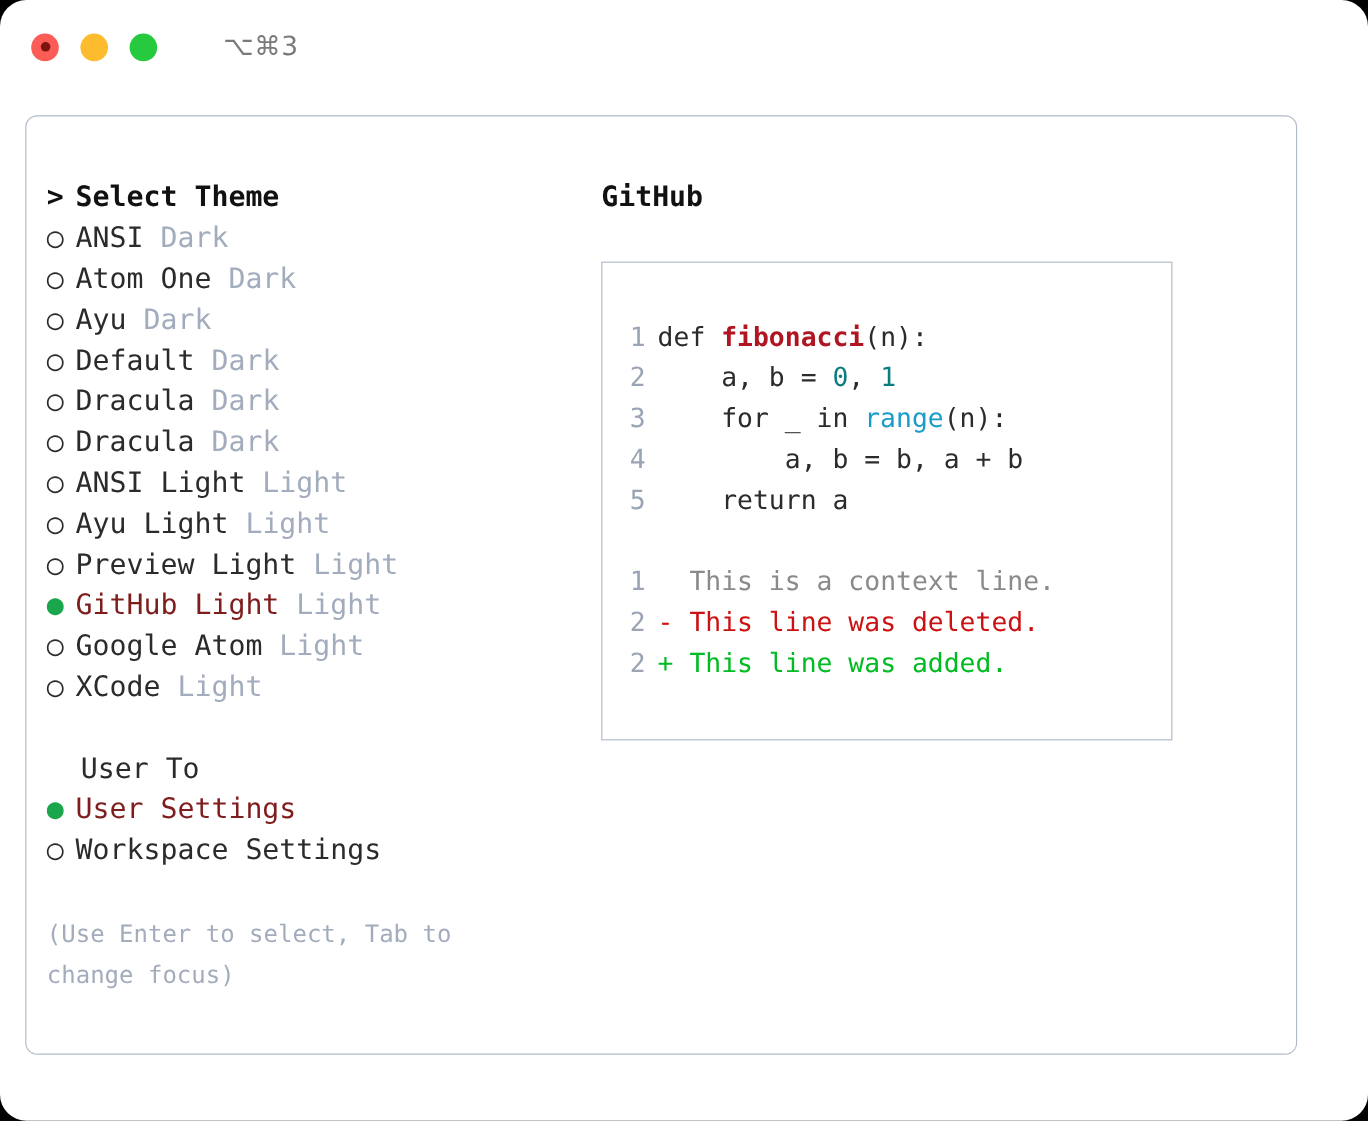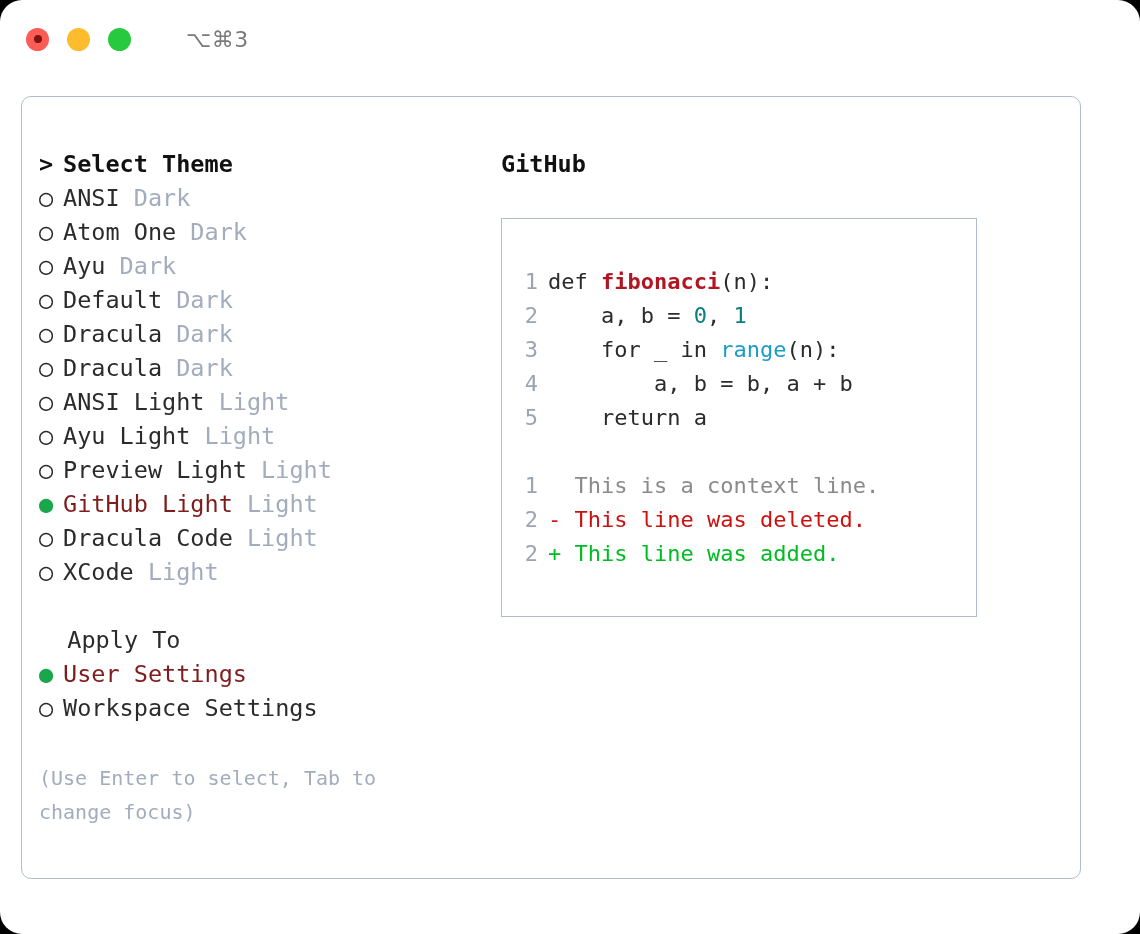--- a/index.html
+++ b/index.html
@@ -217,27 +217,27 @@
             <div class="row"><span class="marker">○ </span><span class="label">ANSI</span><span> </span><span class="tag">Dark</span></div>
             <div class="row"><span class="marker">○ </span><span class="label">Atom One</span><span> </span><span class="tag">Dark</span></div>
             <div class="row"><span class="marker">○ </span><span class="label">Ayu</span><span> </span><span class="tag">Dark</span></div>
             <div class="row"><span class="marker">○ </span><span class="label">Default</span><span> </span><span class="tag">Dark</span></div>
             <div class="row"><span class="marker">○ </span><span class="label">Dracula</span><span> </span><span class="tag">Dark</span></div>
             <div class="row"><span class="marker">○ </span><span class="label">Dracula</span><span> </span><span class="tag">Dark</span></div>
             <div class="row"><span class="marker">○ </span><span class="label">ANSI Light</span><span> </span><span class="tag">Light</span></div>
             <div class="row"><span class="marker">○ </span><span class="label">Ayu Light</span><span> </span><span class="tag">Light</span></div>
             <div class="row"><span class="marker">○ </span><span class="label">Preview Light</span><span> </span><span class="tag">Light</span></div>
             <div class="row selected"><span class="marker">● </span><span class="label">GitHub Light</span><span> </span><span class="tag">Light</span></div>
-            <div class="row"><span class="marker">○ </span><span class="label">Dracula Code</span><span> </span><span class="tag">Light</span></div>
+            <div class="row"><span class="marker">○ </span><span class="label">Google Atom</span><span> </span><span class="tag">Light</span></div>
             <div class="row"><span class="marker">○ </span><span class="label">XCode</span><span> </span><span class="tag">Light</span></div>
           </div>
 
         <div class="spacer-row"></div>
 
-        <div class="apply-heading"><span class="marker">  </span><span class="label">Apply To</span></div>
+        <div class="apply-heading"><span class="marker">  </span><span class="label">User To</span></div>
 
         <div id="apply-list">
             <div class="row selected"><span class="marker">● </span><span class="label">User Settings</span></div>
             <div class="row"><span class="marker">○ </span><span class="label">Workspace Settings</span></div>
           </div>
 
       </div>
 
       <div class="hint">(Use Enter to select, Tab to change focus)</div>
 

